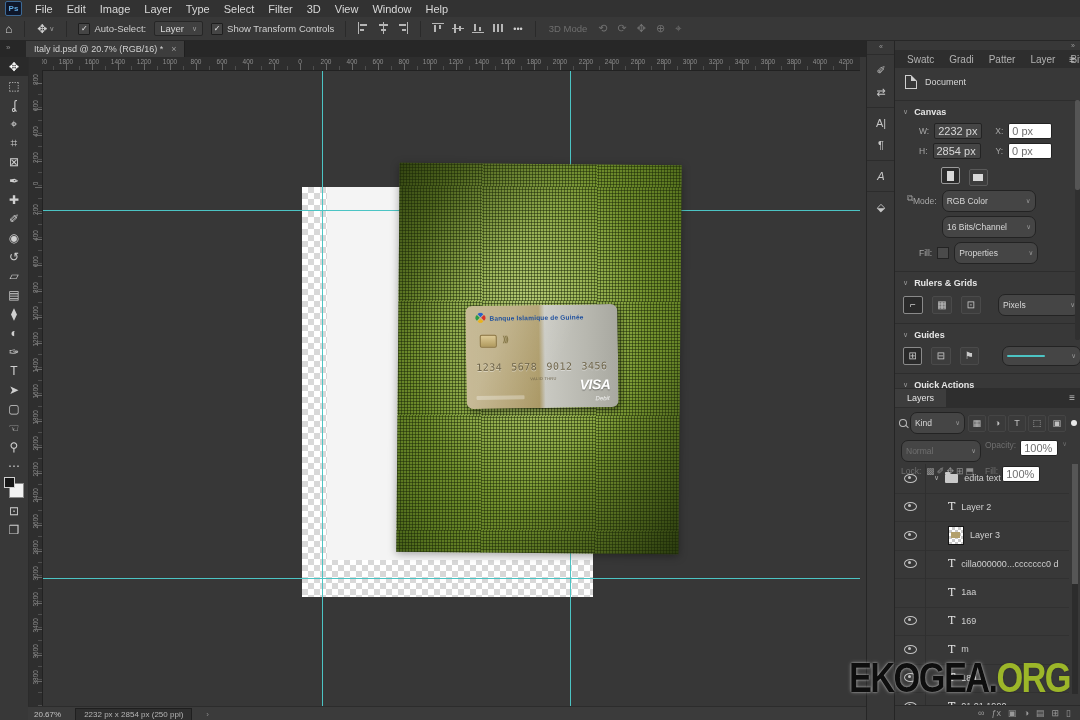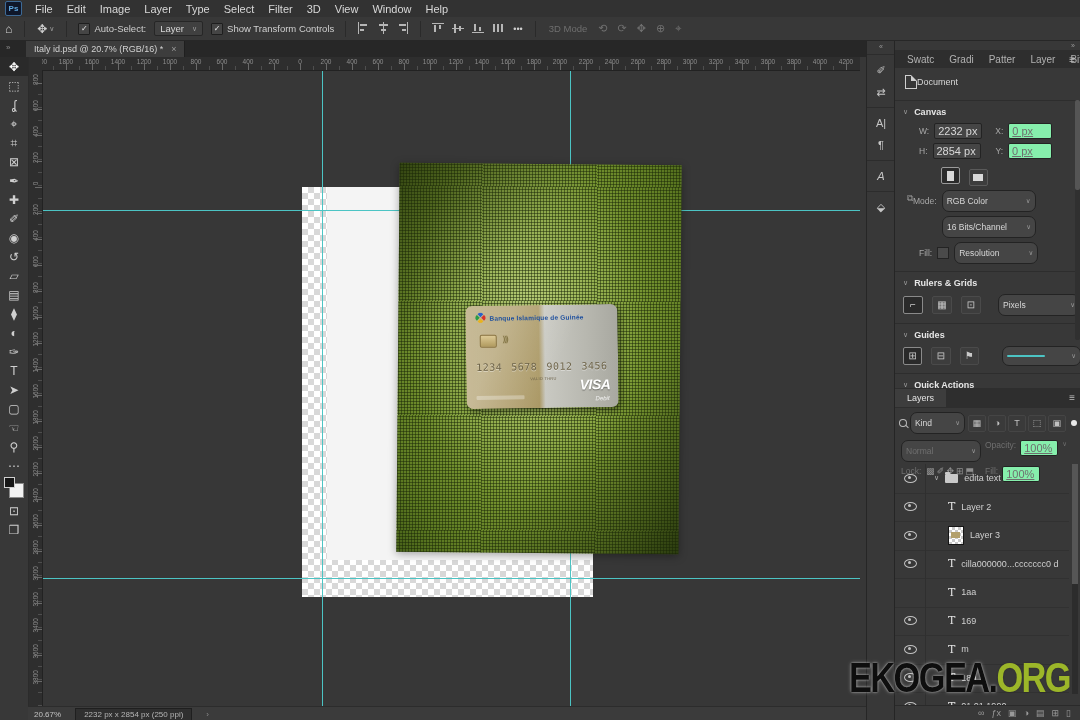--- a/index.html
+++ b/index.html
@@ -108,31 +108,31 @@
   .dockgroup{border-top:1px solid #2c2c2c;padding:4px 0;}
   .dicon{display:flex;align-items:center;justify-content:center;height:22px;color:#c6c6c6;font-size:11px;}
   
   #rightpanel{position:absolute;left:894px;top:40px;width:186px;height:680px;background:#383838;border-left:1px solid #252525;z-index:16;font-size:9px;}
   #paneltopbar{position:relative;height:10px;}
   #paneltopbar .collapse{position:absolute;right:6px;top:2px;font-size:7px;color:#9a9a9a;}
   #paneltabs{position:relative;height:18px;background:#2e2e2e;display:flex;align-items:flex-end;}
   .ptab{font-size:10px;color:#b2b2b2;padding:3px 3px;white-space:nowrap;margin-left:9px;}
   .ptab.active{background:#424242;color:#f0f0f0;padding:3px 6px;}
   #propmenu{position:absolute;right:6px;bottom:3px;color:#bdbdbd;font-size:10px;}
-  #docrow{display:flex;align-items:center;padding:7px 10px 6px;}
+  #docrow{display:flex;align-items:center;gap:8px;padding:7px 10px 6px;}
   .docicon{width:10px;height:12px;border:1px solid #cfcfcf;position:relative;background:#383838;}
   .docicon::after{content:'';position:absolute;top:-1px;right:-1px;border:3px solid;border-color:#383838 #383838 #cfcfcf #cfcfcf;}
   #docrow span{color:#d6d6d6;font-size:9px;}
   .sechead{display:flex;align-items:center;gap:6px;padding:6px 8px 4px;color:#e6e6e6;font-weight:bold;font-size:9px;}
   .sechead .ch{color:#9a9a9a;font-size:7px;font-weight:normal;}
   .secdiv{height:1px;background:#2d2d2d;margin-top:5px;}
   .plabel{color:#a8a8a8;font-size:8.5px;}
   .pfield{background:#454545;border:1px solid #232323;border-radius:2px;color:#d8d8d8;font-size:11px;
           padding:1px 3px;display:inline-block;}
-  .pfield.dis{background:#86efac;color:#6f6f6f;text-decoration:underline;}
+  .pfield.dis{background:#ffffff;color:#6f6f6f;}
   .pselect{background:#454545;border:1px solid #232323;border-radius:7px;color:#d8d8d8;font-size:8.5px;
            padding:5px 4px;display:inline-flex;align-items:center;justify-content:space-between;}
   .pselect .dn{font-size:6.5px;color:#999;margin-left:6px;}
   .whrow{display:flex;align-items:center;gap:5px;padding:2px 0 2px 24px;}
   #chaincol{position:absolute;left:12px;top:72px;color:#9a9a9a;font-size:9px;}
   .orientbtn{width:17px;height:15px;border:1px solid #5a5a5a;border-radius:2px;display:inline-flex;align-items:center;justify-content:center;margin-right:6px;background:#3d3d3d;}
   .orientbtn.sel{background:#2b2b2b;border-color:#9a9a9a;}
   .orientbtn .p{background:#d9d9d9;}
   .iconbtn{width:18px;height:16px;border:1px solid #4a4a4a;border-radius:2px;background:#3d3d3d;color:#c9c9c9;
            display:inline-flex;align-items:center;justify-content:center;font-size:10px;margin-right:4px;}
@@ -494,21 +494,21 @@
       <div class="whrow" style="padding-left:47px;">
         <span class="pselect" style="width:84px;">
           <span>16 Bits/Channel</span>
             <span class="dn">∨</span>
         </span>
       </div>
       <div class="whrow" style="padding-left:24px;">
         <span class="plabel">Fill:</span>
         <span style="width:10px;height:10px;background:#4a4a4a;border:1px solid #232323;display:inline-block;"></span>
         <span class="pselect" style="width:74px;">
-          <span>Resolution</span>
+          <span>Properties</span>
             <span class="dn">∨</span>
         </span>
       </div>
     </div>
     <div class="secdiv"></div>
 
     <div class="sechead">
       <span class="ch">∨</span>
       <span>Rulers &amp; Grids</span>
     </div>

